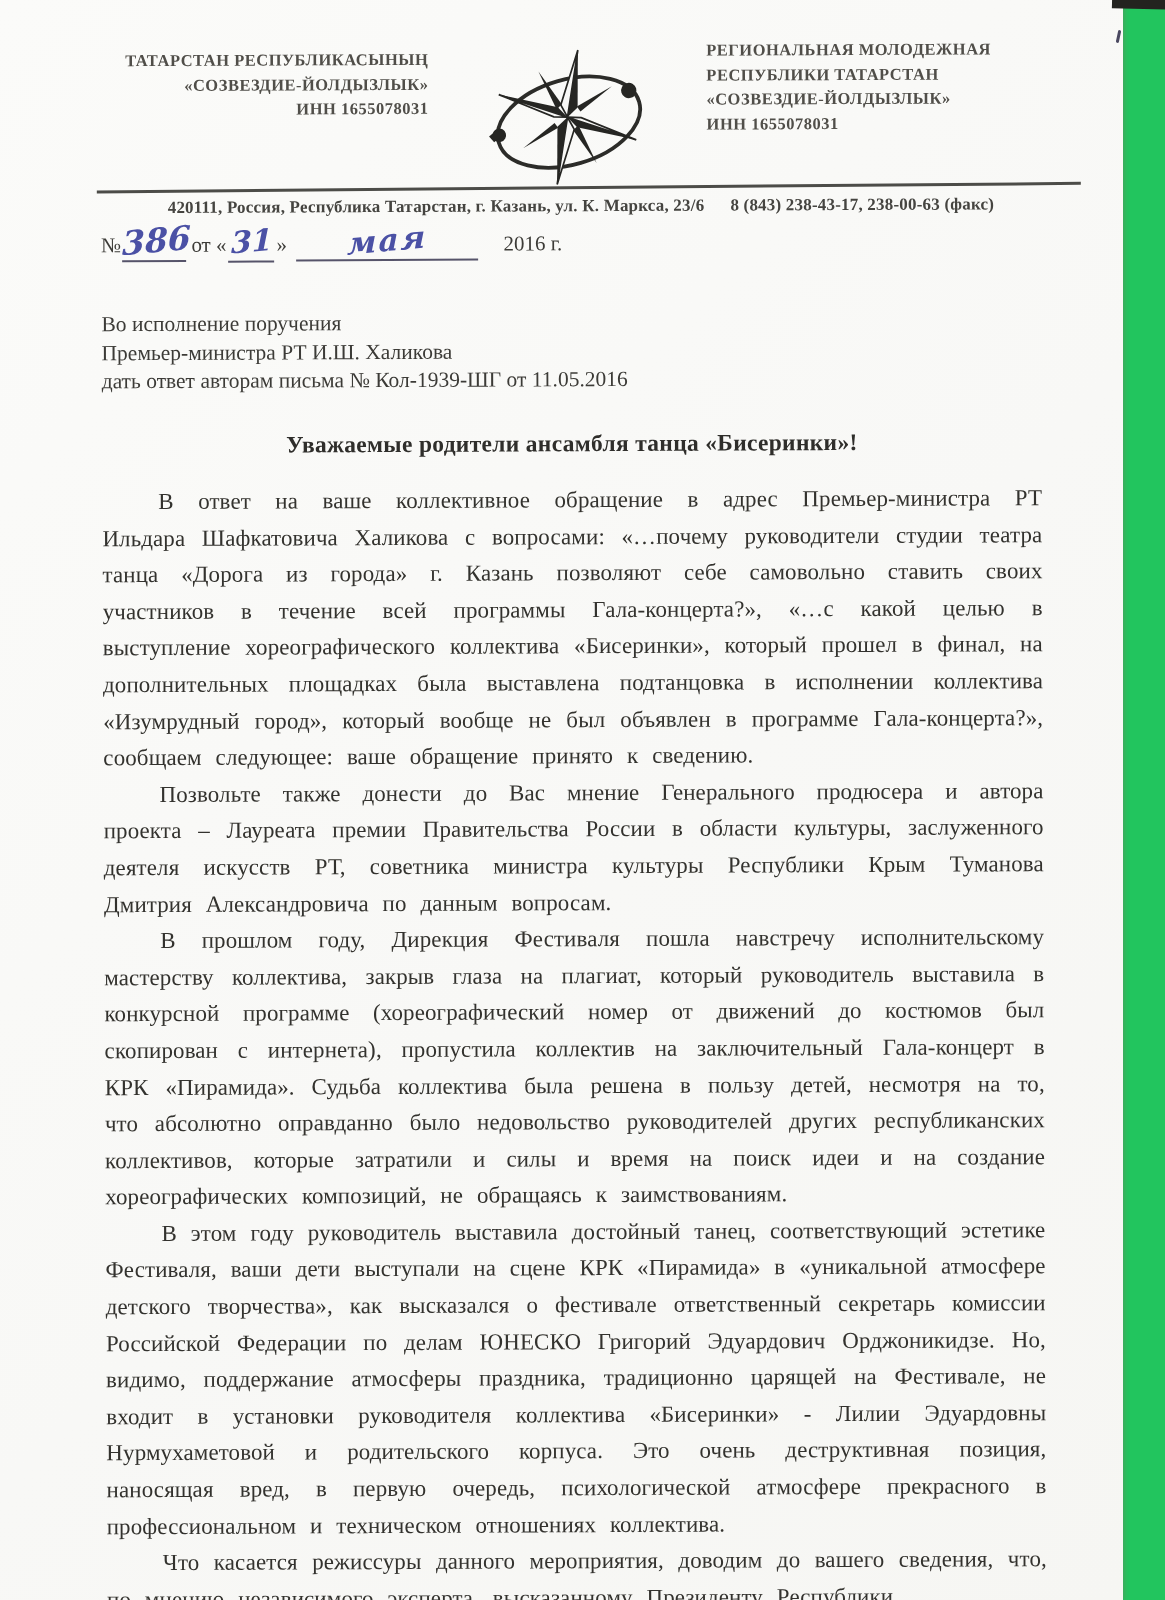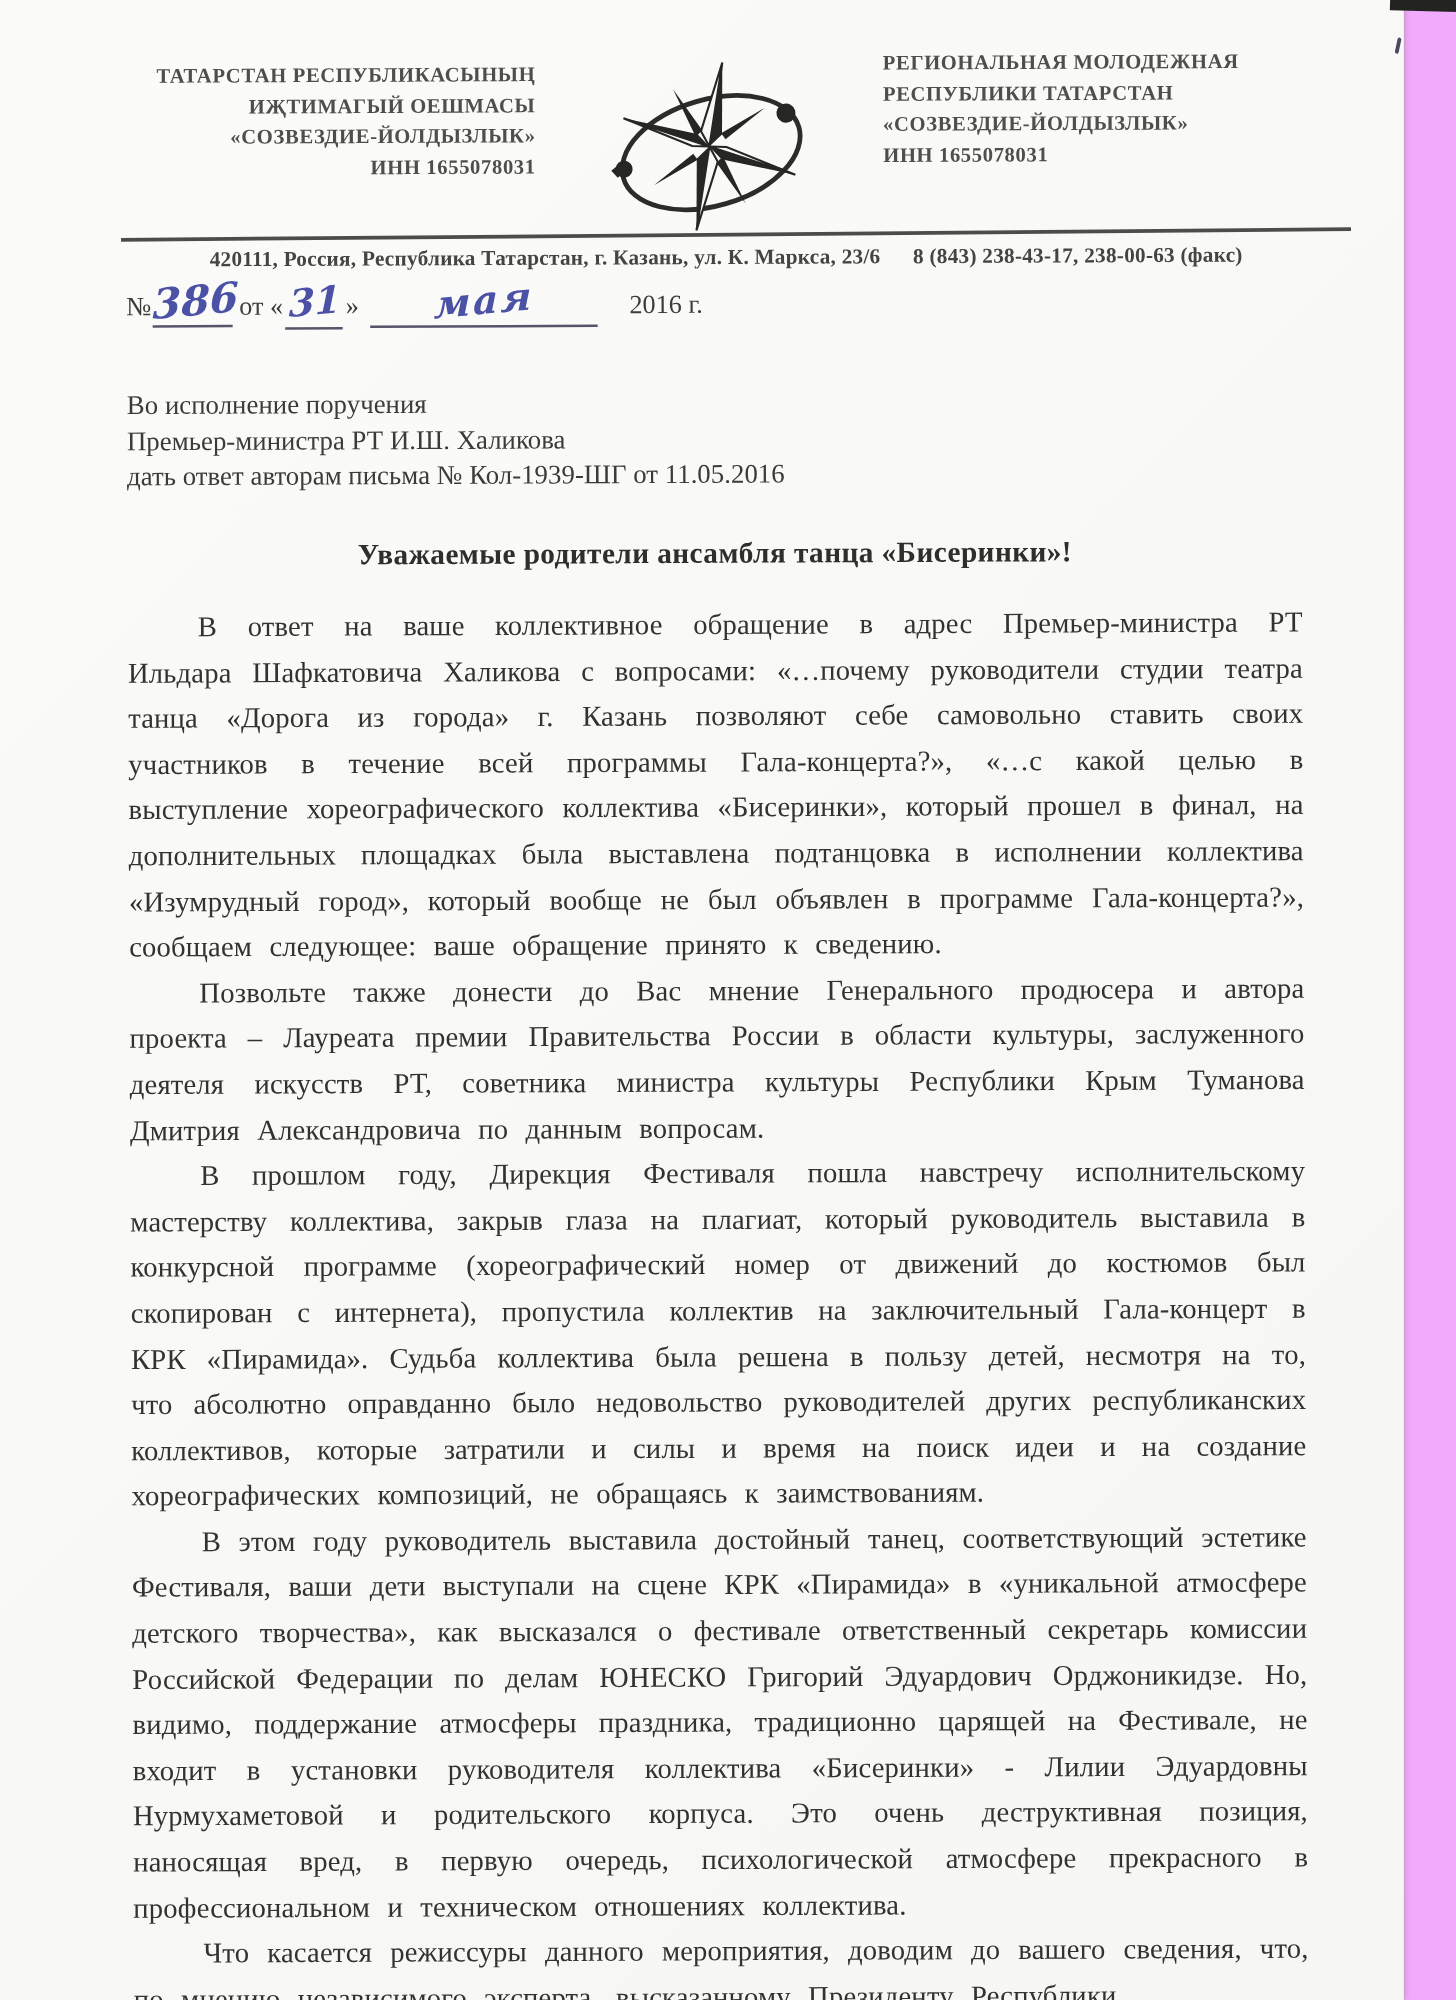--- a/index.html
+++ b/index.html
@@ -2,21 +2,21 @@
 <html><head>
 <meta charset="utf-8">
 <style>
   html,body{margin:0;padding:0;}
   body{
     width:1165px;height:1600px;
     background:#e9e6d8;
     font-family:"Liberation Serif", serif;
     overflow:hidden;
   }
-  .scan{position:relative;width:1165px;height:1600px;background:#f0abfc;overflow:hidden;}
+  .scan{position:relative;width:1165px;height:1600px;background:#22c55e;overflow:hidden;}
   
   .page{
     position:absolute;left:0;top:0;width:1123px;height:1600px;
     background:linear-gradient(135deg,#fbfbf9 0%,#f8f8f6 55%,#f6f6f3 100%);
     box-shadow: 2px 0 4px rgba(120,115,95,.35);
   }
   .tilt{position:absolute;left:0;top:0;width:1123px;height:1600px;transform:rotate(-0.25deg);transform-origin:55% 0;}
   
   .dark-corner{position:absolute;left:1112px;top:-2px;width:58px;height:11px;background:#23231f;transform:rotate(1.4deg);}
   .pen-mark{position:absolute;left:1117px;top:30px;width:3px;height:13px;background:#4a4860;border-radius:2px;transform:rotate(12deg);}
@@ -80,21 +80,20 @@
 <div class="scan">
   <div class="page"></div>
   <div class="dark-corner"></div>
   <div class="pen-mark"></div>
 
   <div class="tilt">
 
     <div class="letterhead">
       <div class="lh-col lh-left">
         <div>ТАТАРСТАН РЕСПУБЛИКАСЫНЫҢ</div>
-        <div>ИҖТИМАГЫЙ ОЕШМАСЫ</div>
         <div>«СОЗВЕЗДИЕ-ЙОЛДЫЗЛЫК»</div>
         <div>ИНН 1655078031</div>
       </div>
 
       <div class="lh-logo">
         <svg viewBox="-100 -88 200 176" xmlns="http://www.w3.org/2000/svg">
           <g transform="rotate(-16)">
             <ellipse class="logo-stroke" cx="0" cy="6" rx="86" ry="50"></ellipse>
             <circle class="logo-ink" cx="-83" cy="-2" r="8"></circle>
             <circle class="logo-ink" cx="78" cy="-10" r="9"></circle>

